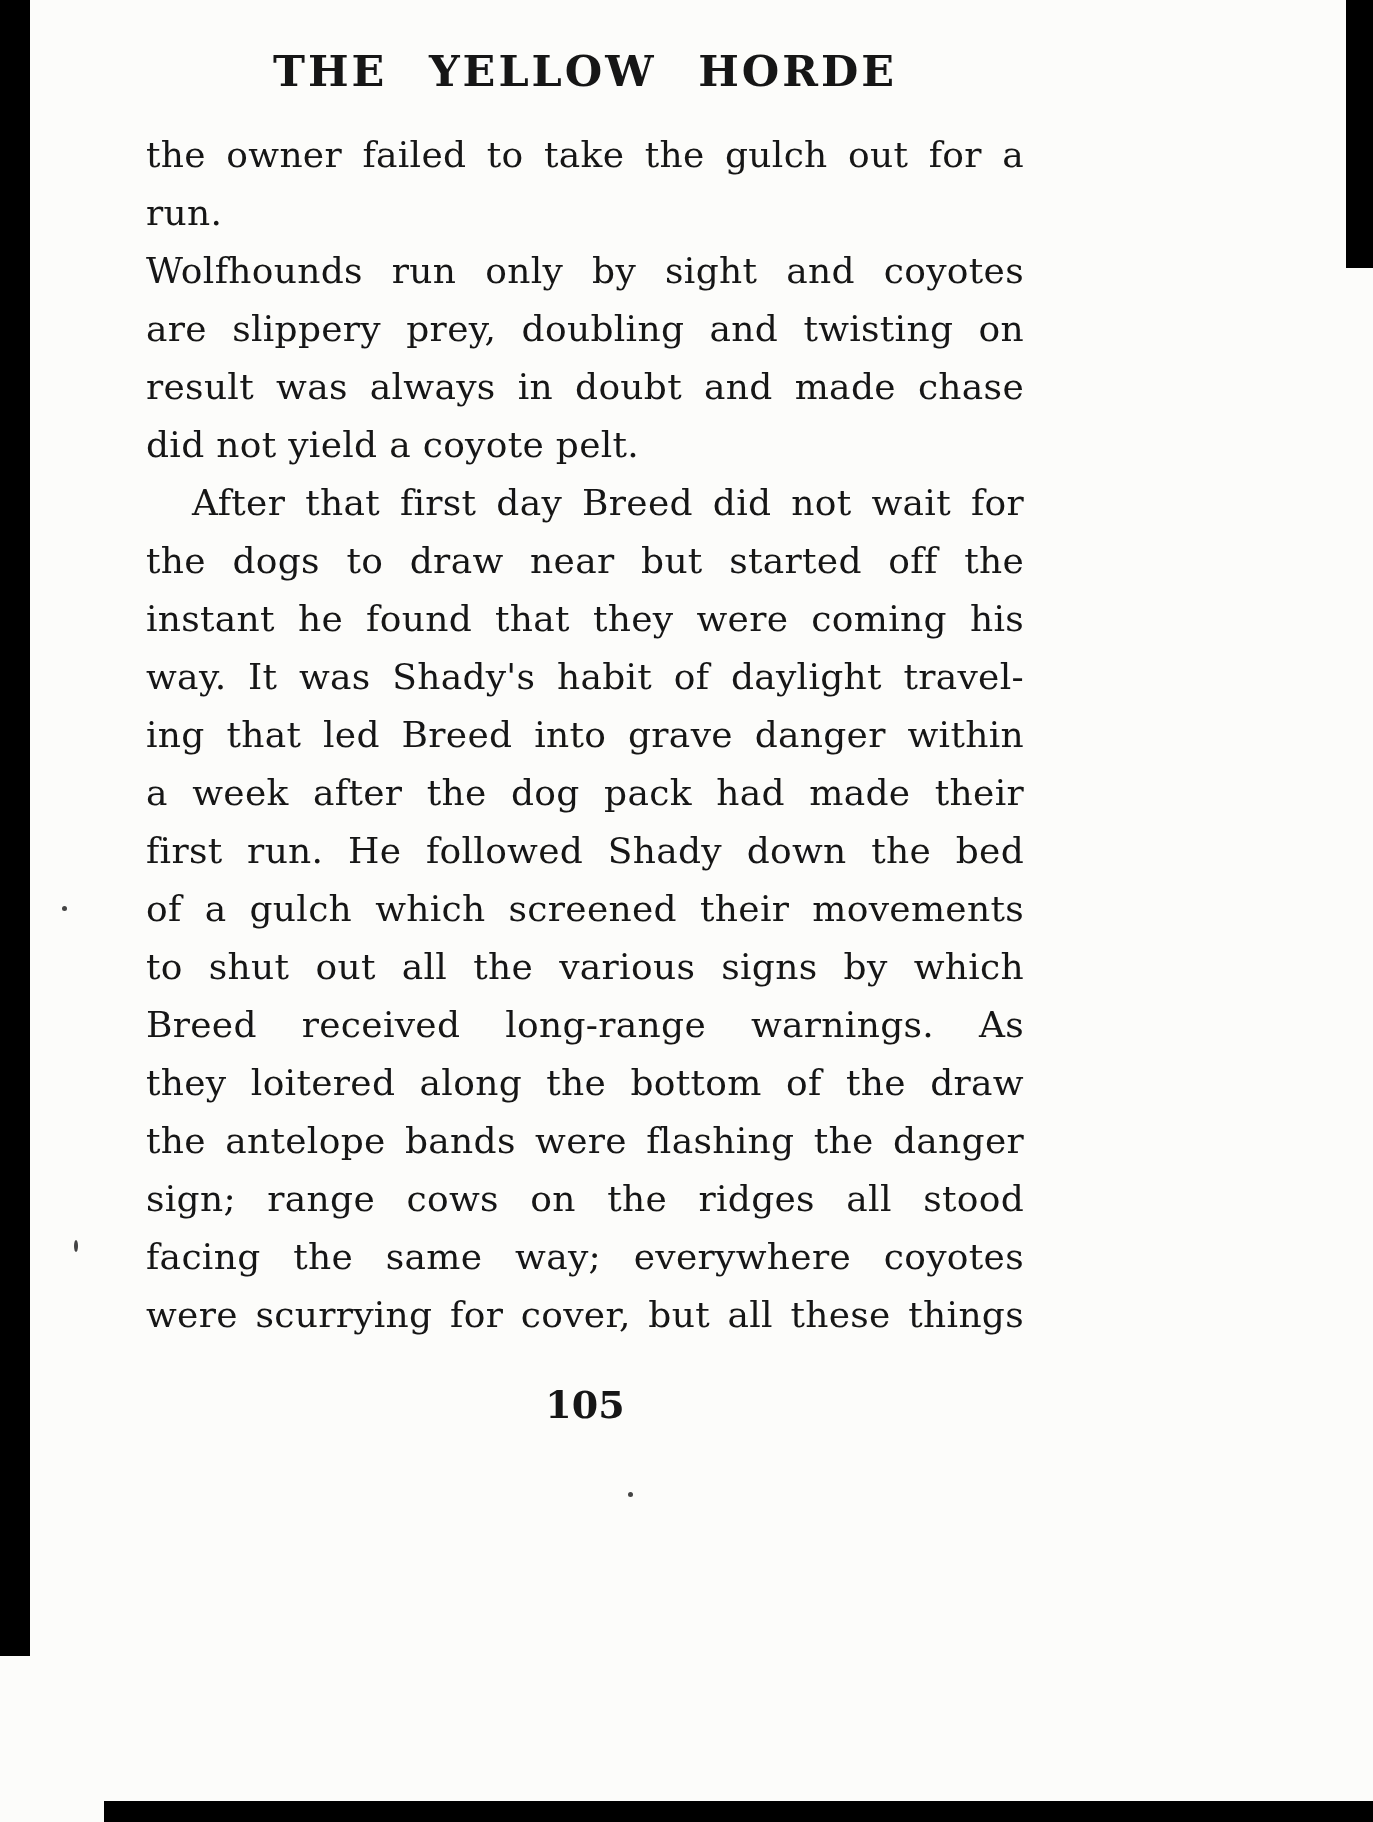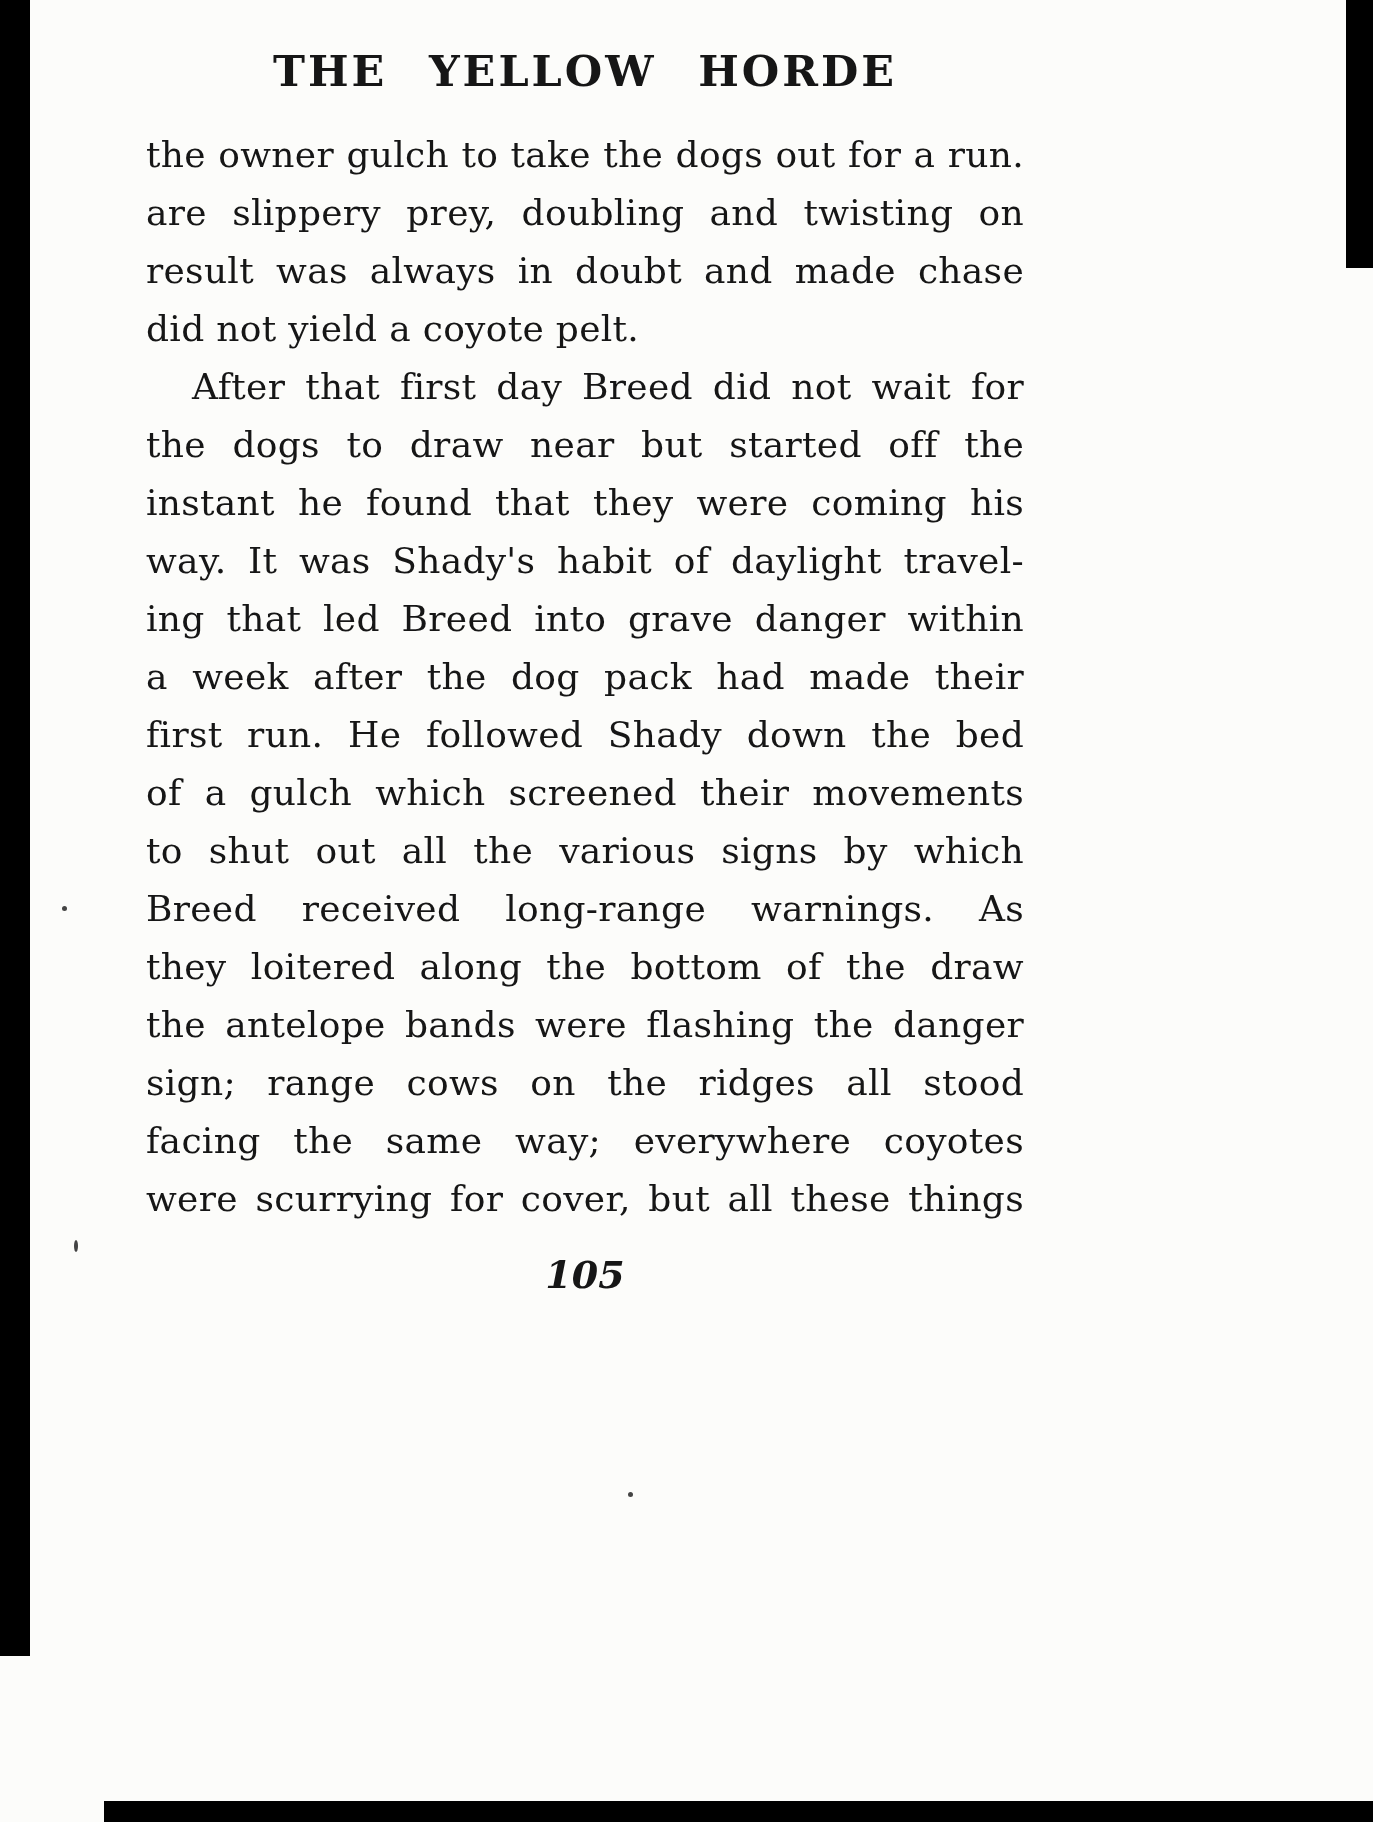--- a/index.html
+++ b/index.html
@@ -37,22 +37,21 @@
     text-align: justify;
     text-align-last: justify;
     letter-spacing: 0.3px;
   }
   .line.indent { padding-left: 46px; }
   .line.last { text-align-last: left; }
   .page-number {
     text-align: center;
     font-size: 38px;
     font-weight: 700;
-    margin-top: 24px;
-    font-style: italic;
+    margin-top: 38px;
   }
   .artifact {
     position: absolute;
     background: #000;
   }
   #bar-left   { left: 0;    top: 0;    width: 30px;  height: 1656px; }
   #bar-right  { right: 0;   top: 0;    width: 27px;  height: 268px; }
   #bar-bottom { left: 104px; right: 0; bottom: 0;    height: 21px; }
   .speck {
     position: absolute;
@@ -70,21 +69,22 @@
 <div class="artifact" id="bar-right"></div>
 <div class="artifact" id="bar-bottom"></div>
 <div class="speck" id="speck-1"></div>
 <div class="speck" id="speck-2"></div>
 <div class="speck" id="speck-3"></div>
 
 <div class="page-content">
   <h1 class="book-title">THE YELLOW HORDE</h1>
   <div class="text-block">
       <div class="paragraph">
-        <div class="line">the owner gulch to take the dogs out for a run.</div>
+        <div class="line">the owner failed to take the gulch out for a run.</div>
+        <div class="line">Wolfhounds run only by sight and coyotes</div>
         <div class="line">are slippery prey, doubling and twisting on</div>
         <div class="line">result was always in doubt and made chase</div>
         <div class="line last">did not yield a coyote pelt.</div>
       </div>
       <div class="paragraph">
         <div class="line indent">After that first day Breed did not wait for</div>
         <div class="line">the dogs to draw near but started off the</div>
         <div class="line">instant he found that they were coming his</div>
         <div class="line">way.  It was Shady's habit of daylight travel-</div>
         <div class="line">ing that led Breed into grave danger within</div>

